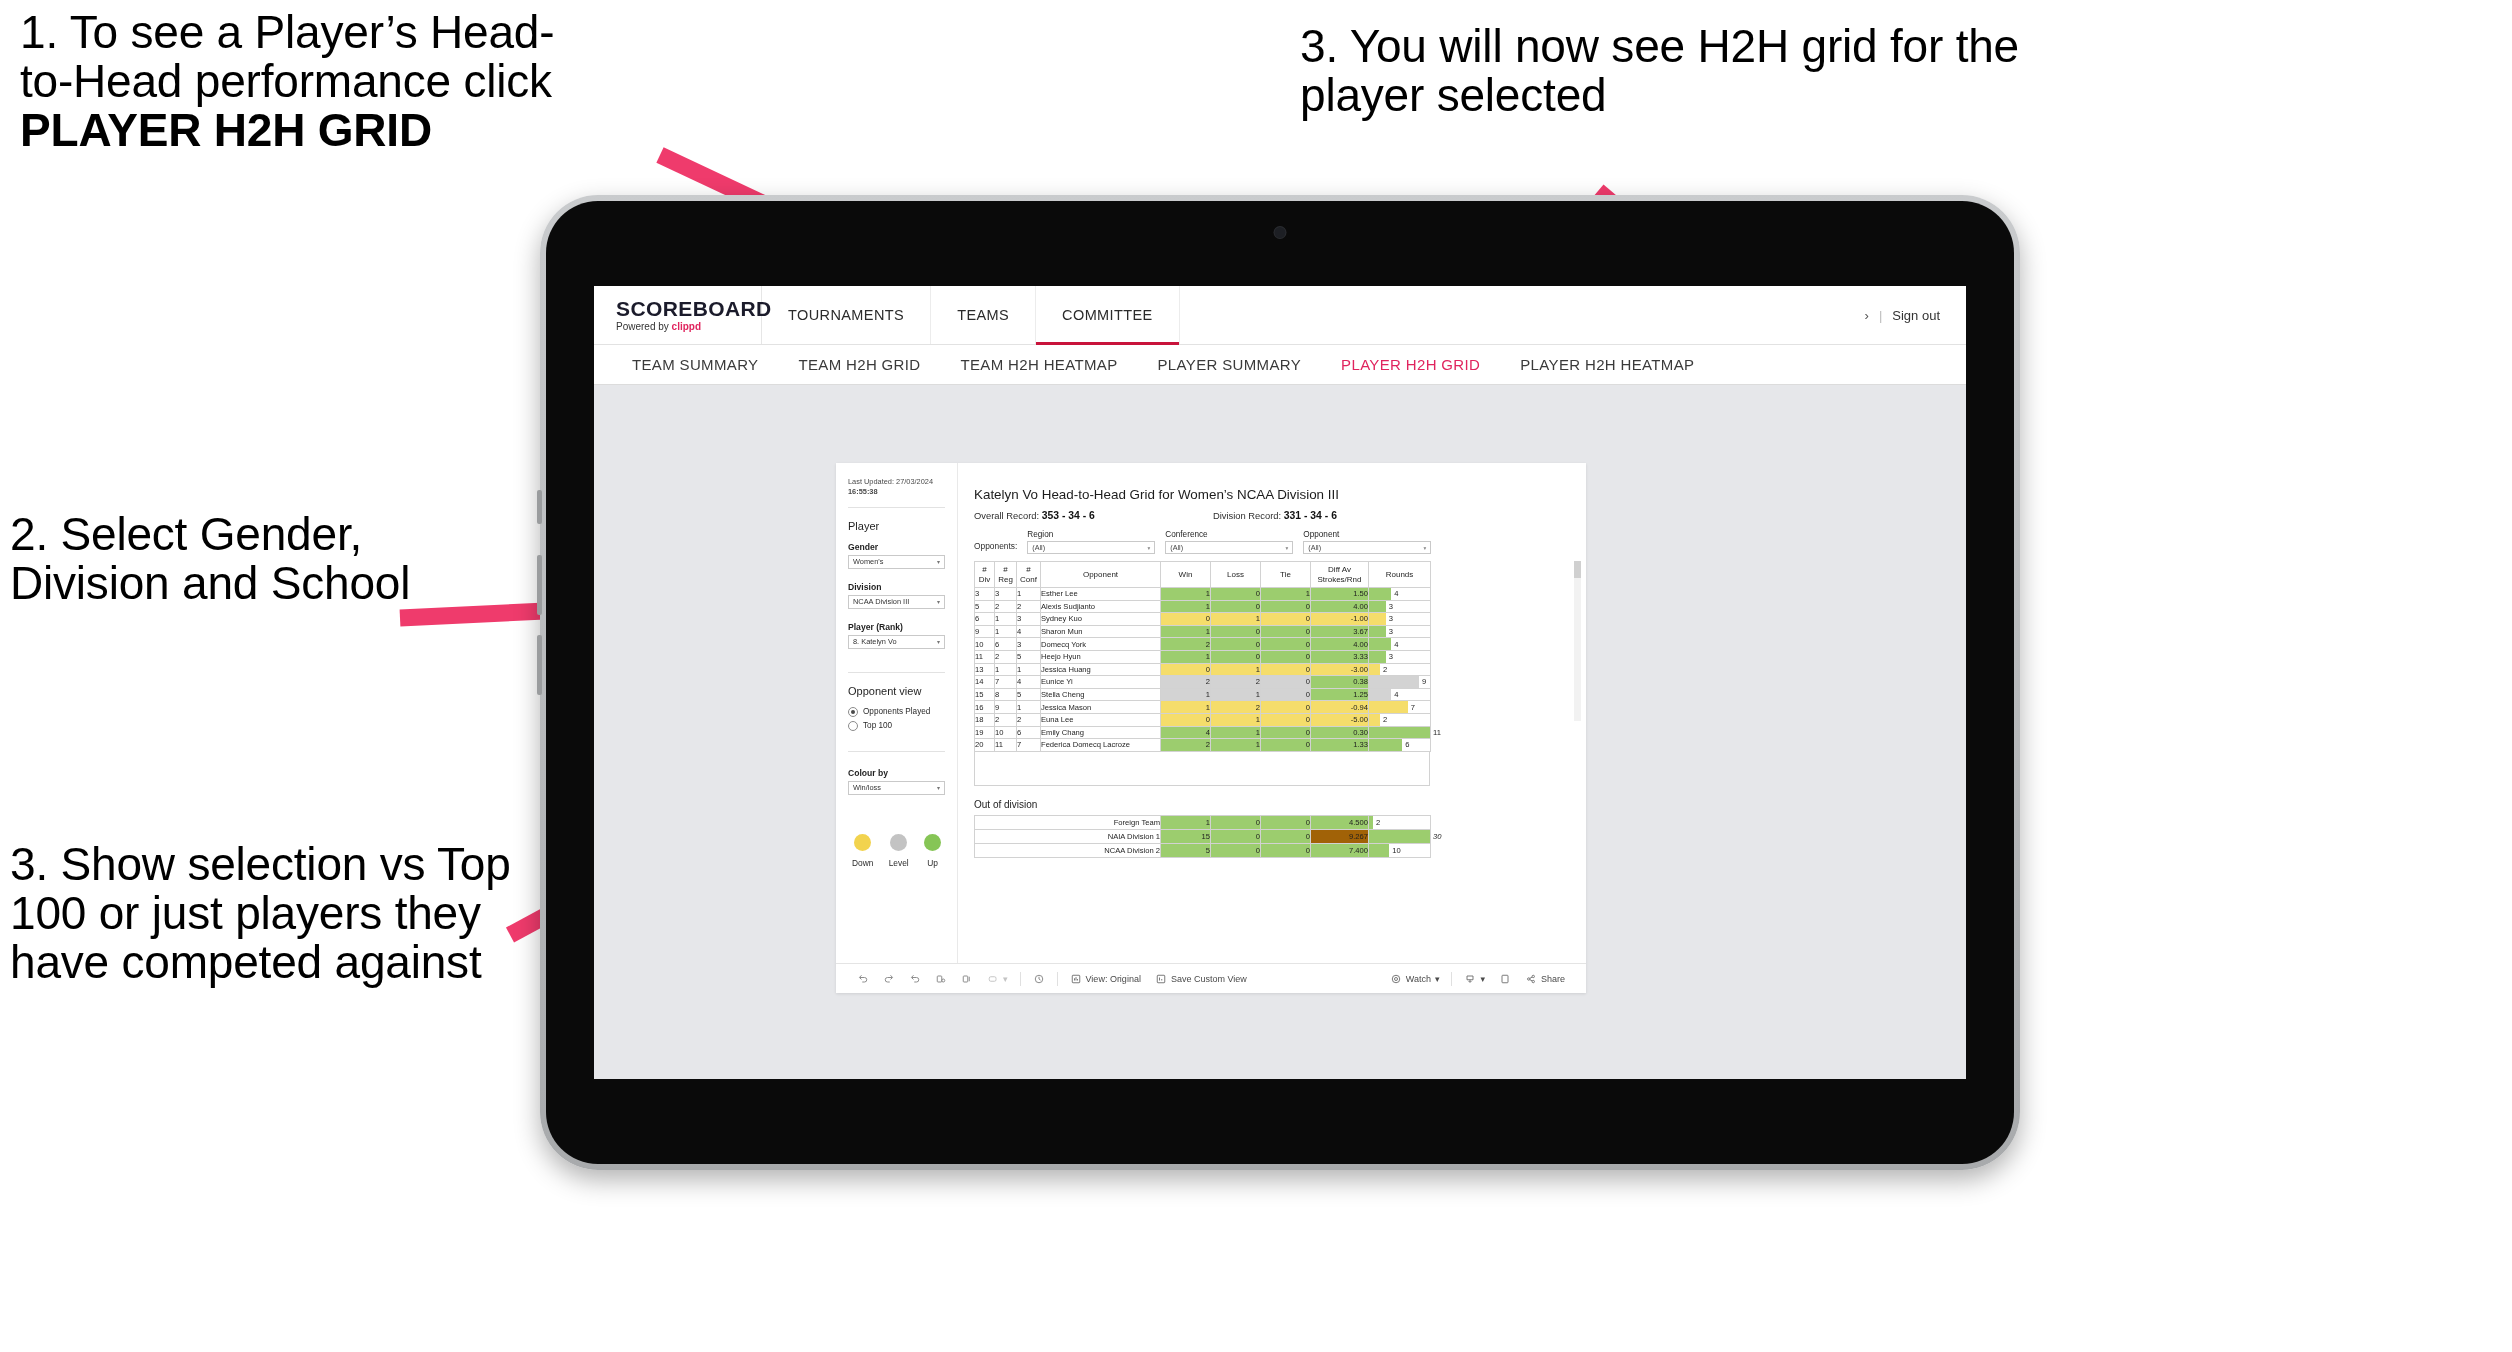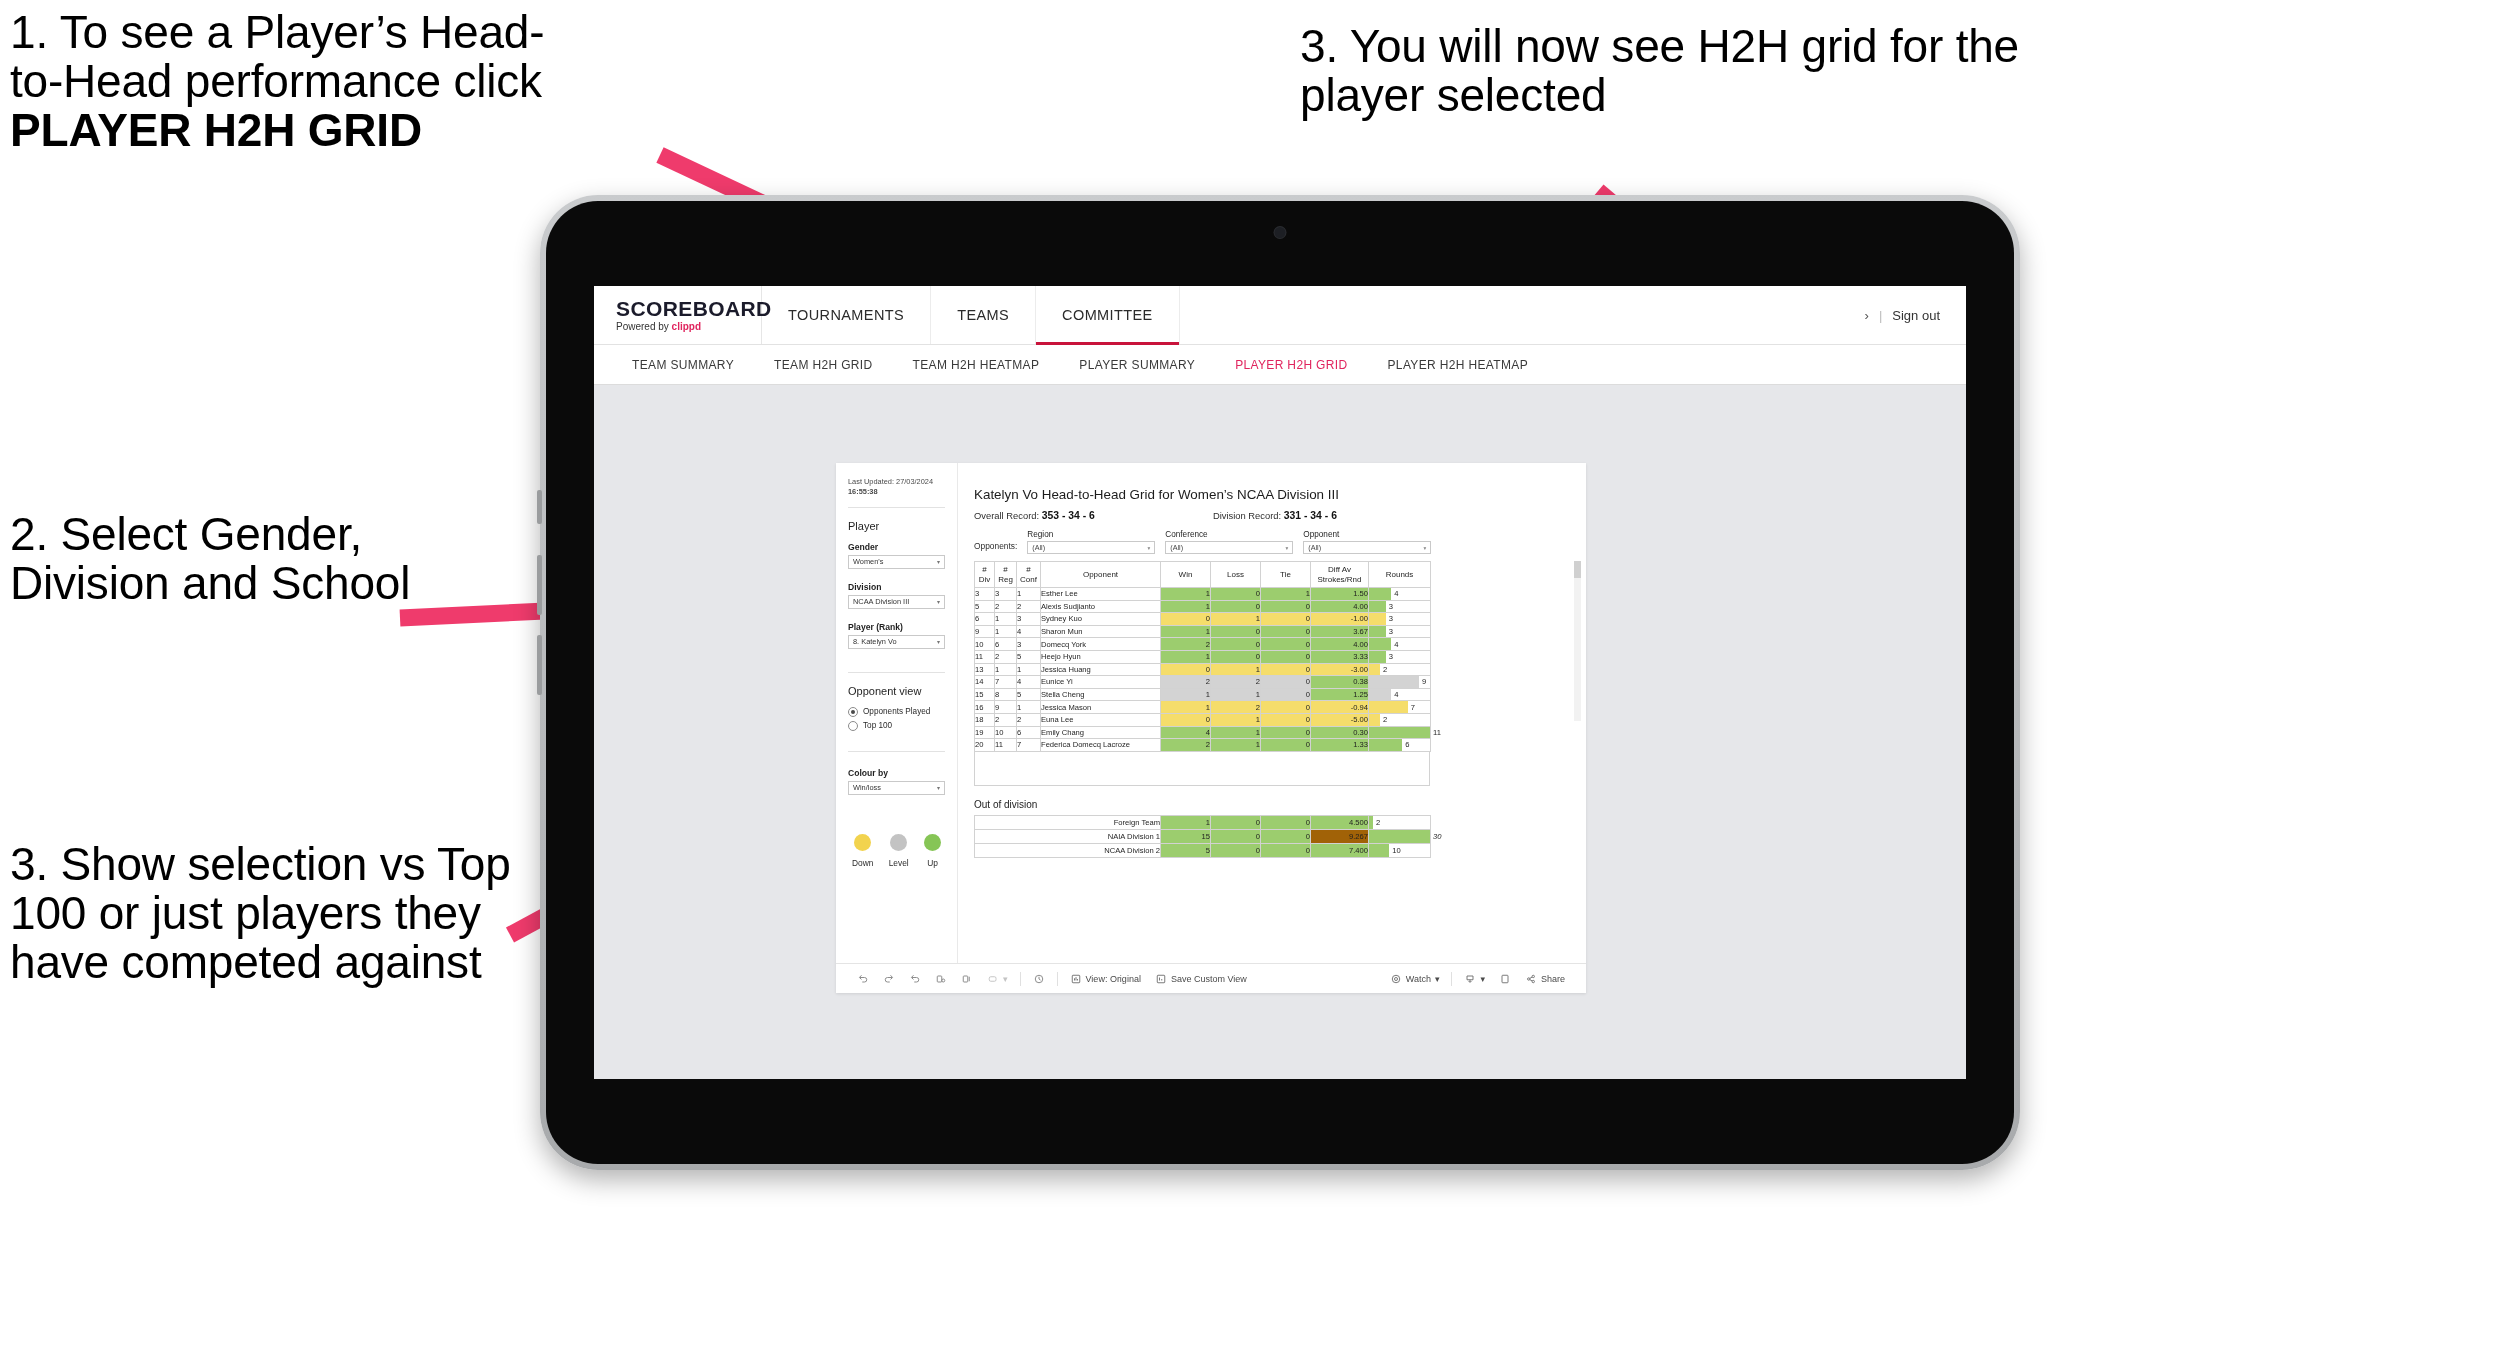--- a/index.html
+++ b/index.html
@@ -14,21 +14,21 @@
   
   .callout{
     position:absolute;
     color:#000;
     font-size:46px;
     line-height:1.06;
     font-family:"Liberation Sans", sans-serif;
     letter-spacing:-0.2px;
   }
   .callout b{font-weight:bold;}
-  #callout-1{left:10px;  top:8px;   width:760px;}
+  #callout-1{left:20px;  top:8px;   width:760px;}
   #callout-2{left:10px;  top:510px; width:520px;}
   #callout-3{left:10px;  top:840px; width:540px;}
   #callout-4{left:1300px;top:22px;  width:790px;}
 
   
   .arrow-layer{position:absolute;left:0;top:0;width:2512px;height:1352px;pointer-events:none;}
 
   
   #tablet{
     position:absolute;
@@ -104,21 +104,21 @@
   #signout .chev{color:#555;font-size:13px;}
 
   
   #subnav{
     height:40px;flex:0 0 40px;background:#fff;
     display:flex;align-items:center;gap:0;
     padding-left:18px;box-sizing:border-box;
     border-bottom:1px solid #dcdcdc;
   }
   .subnav-item{
-    font-size:12px;color:#3a3a3a;letter-spacing:.35px;
+    font-size:15px;color:#3a3a3a;letter-spacing:.35px;
     padding:0 20px;cursor:pointer;white-space:nowrap;
   }
   .subnav-item.active{color:#e0245e;}
 
   
   #workspace{flex:1;position:relative;overflow:hidden;background:#e6e7ea;}
 
   #viz{
     position:absolute;left:242px;top:78px;
     width:750px;height:530px;

